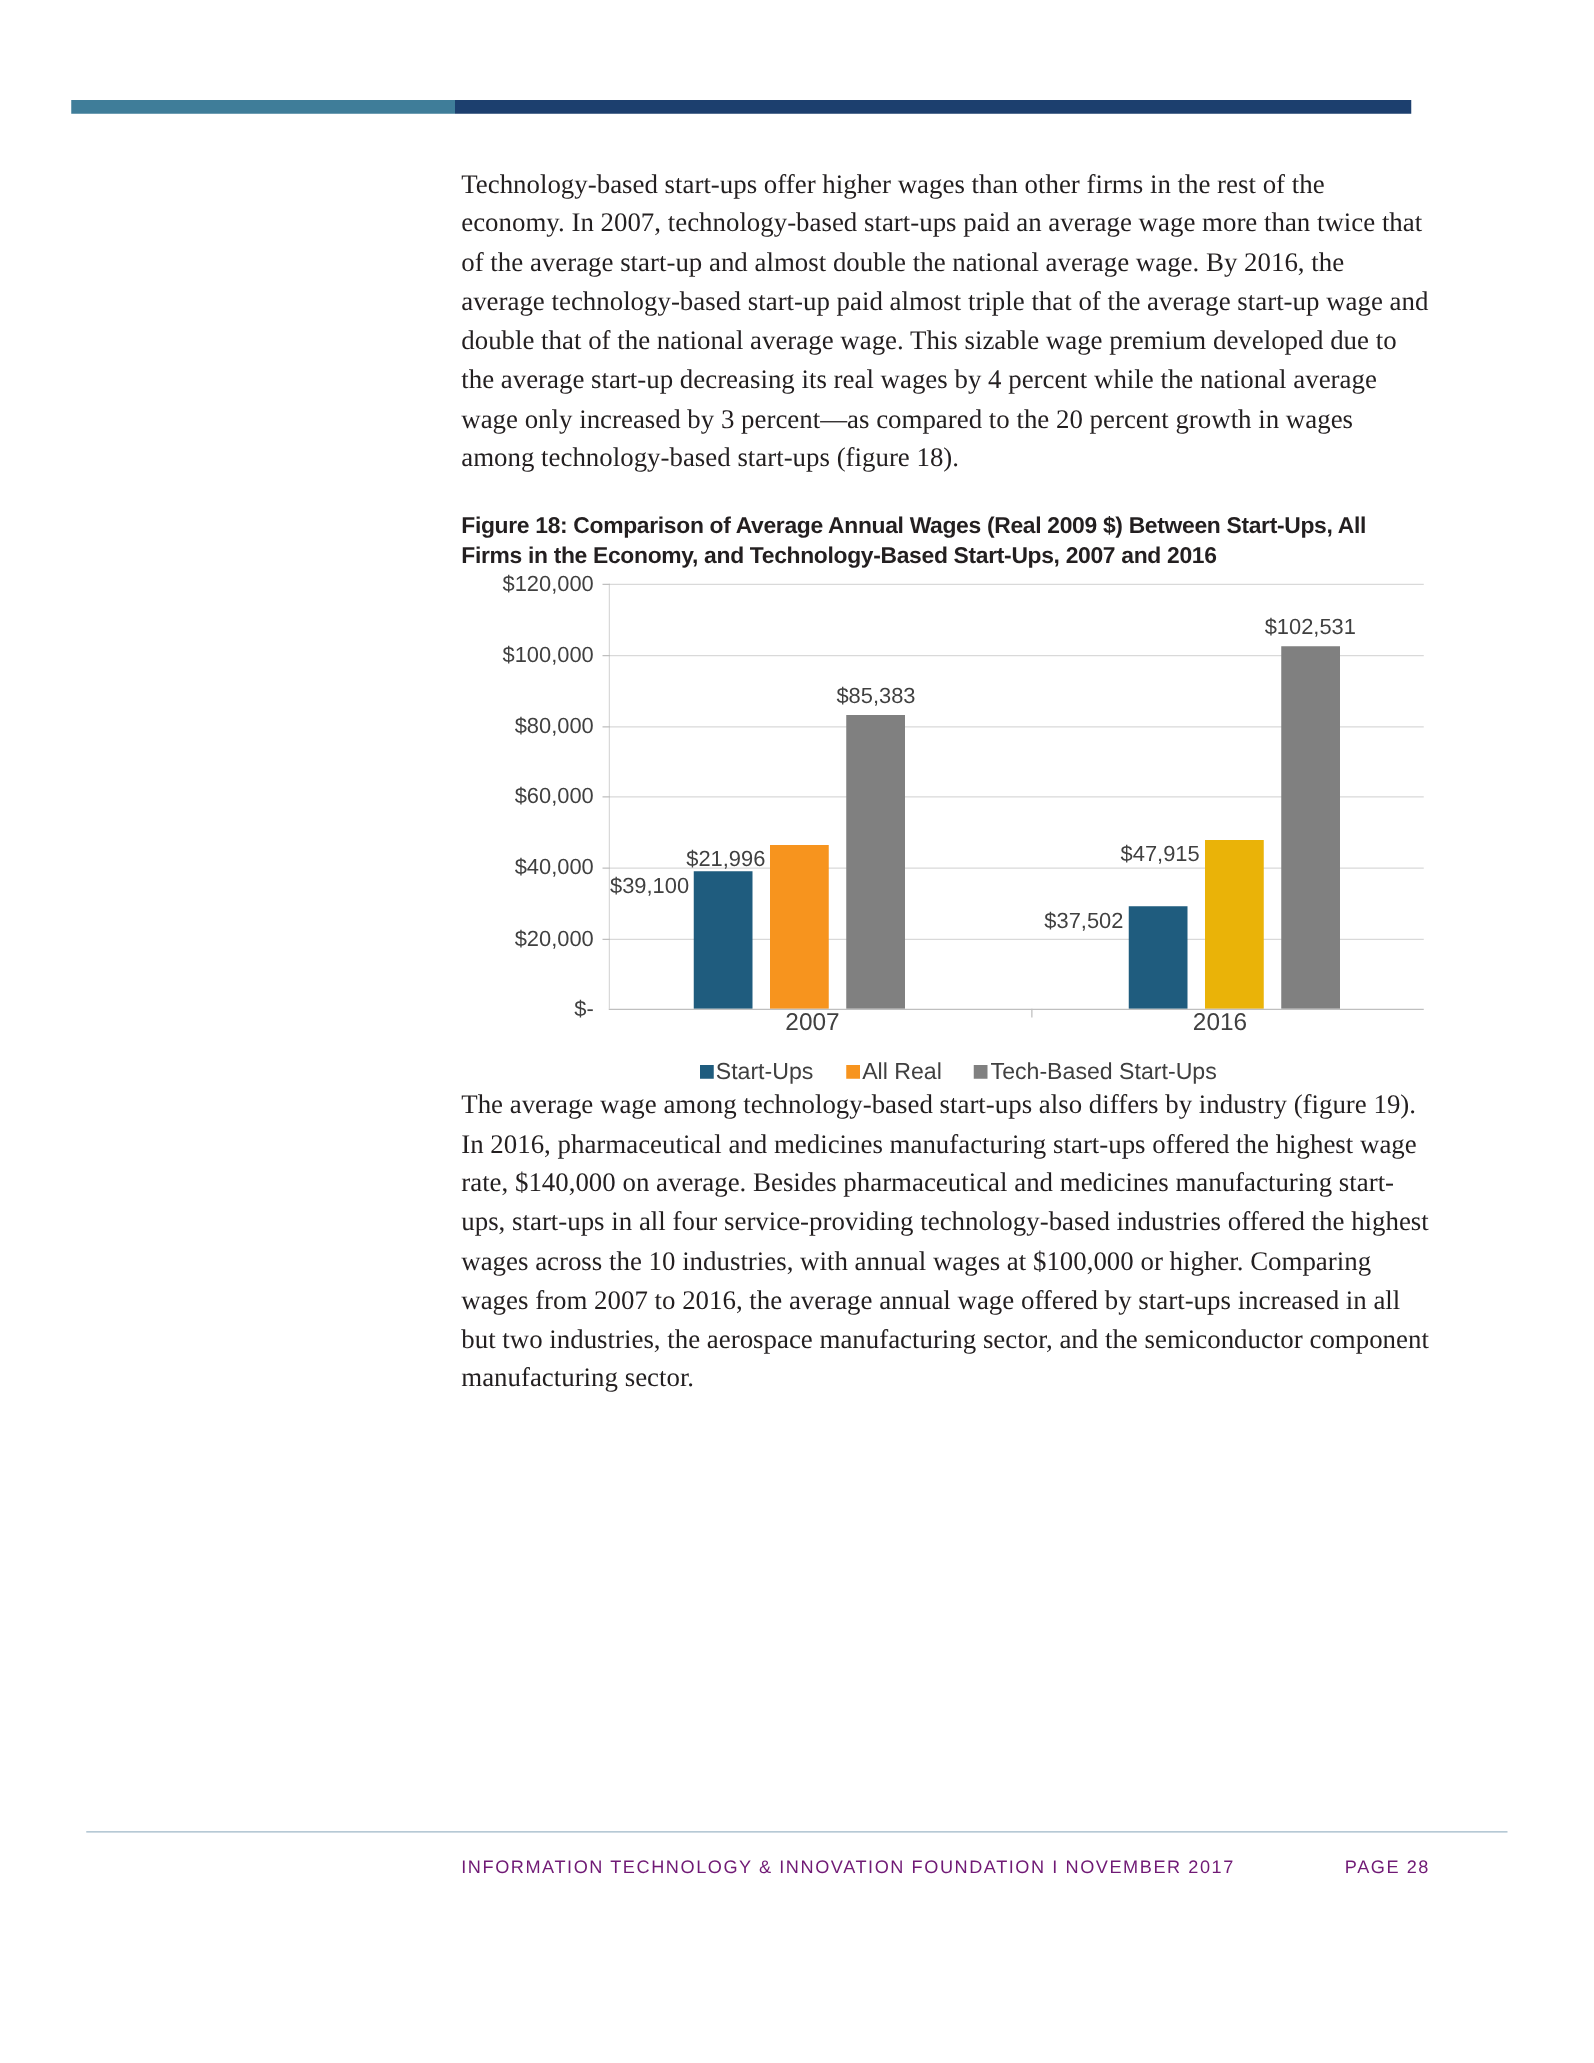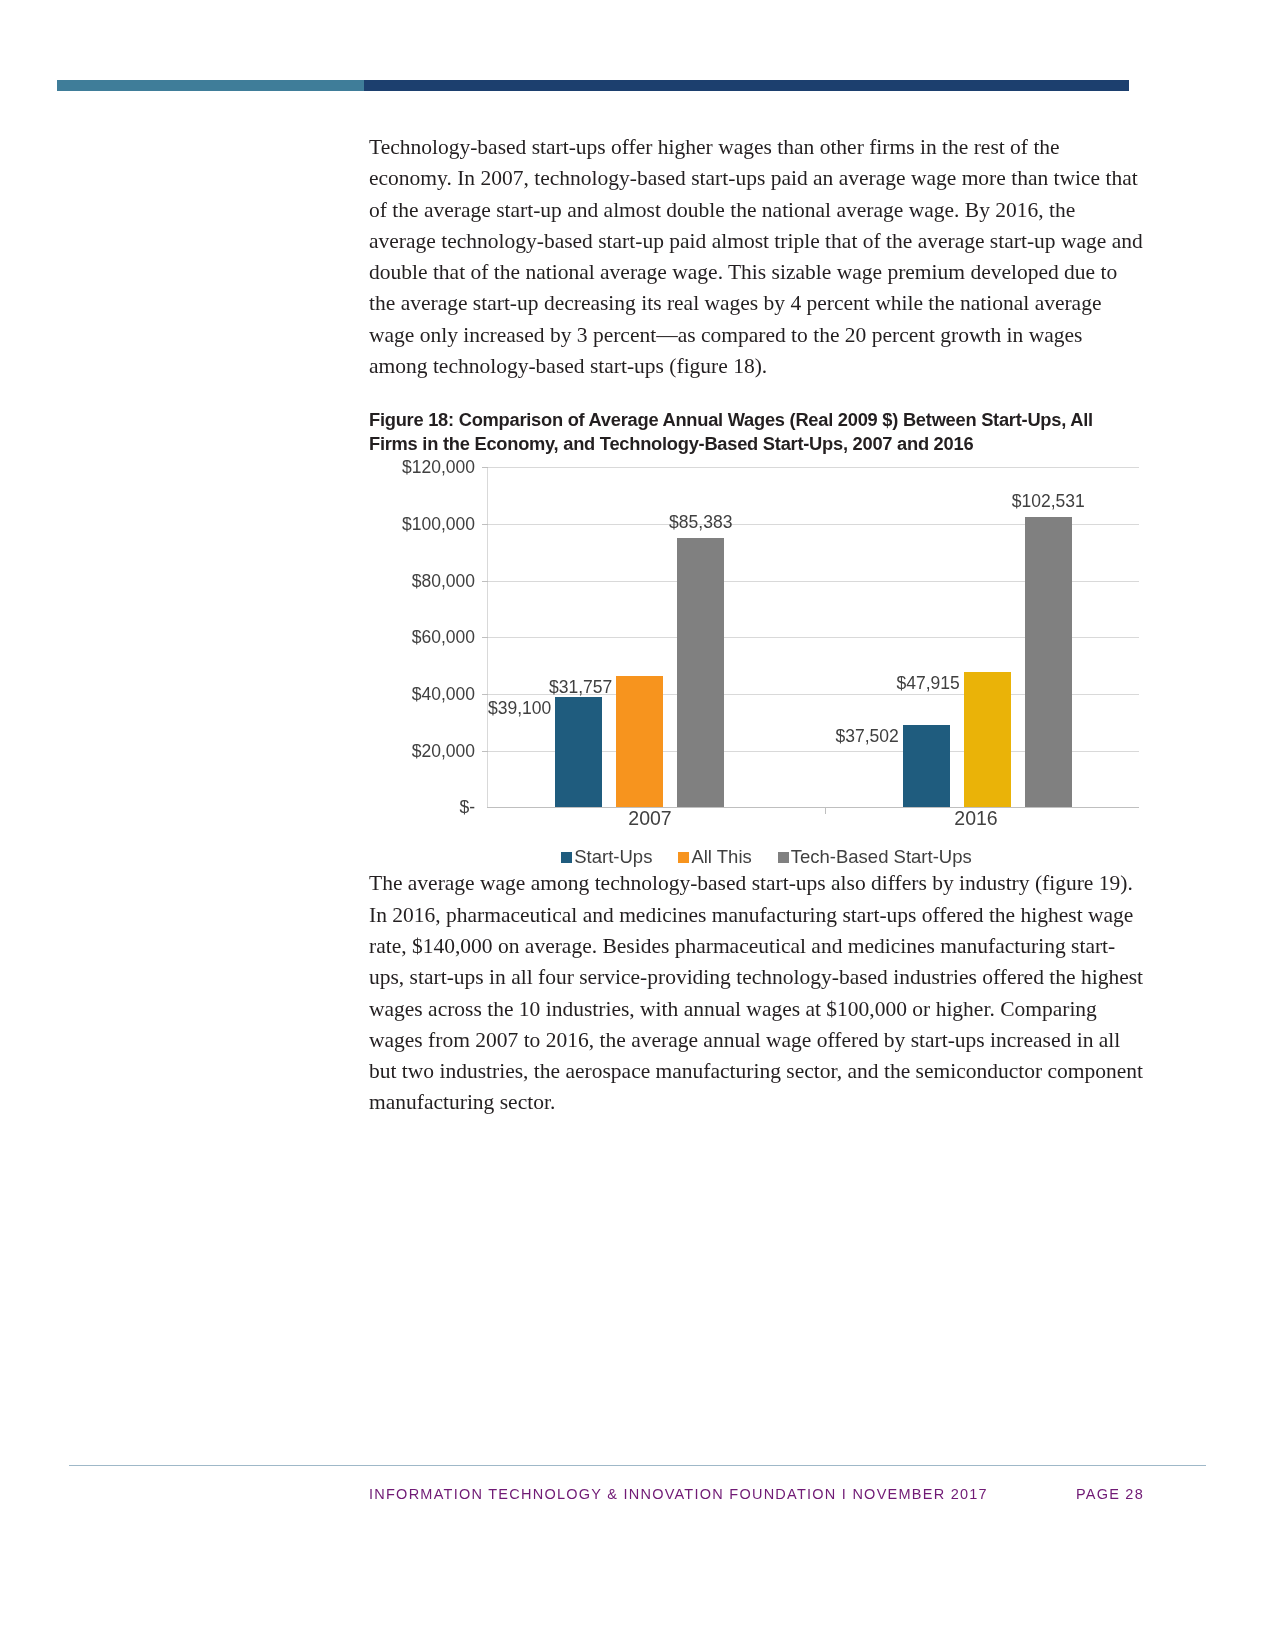--- a/index.html
+++ b/index.html
@@ -304,25 +304,25 @@
         <div class="bars-layer">
 
           <div class="group g1">
             <div class="bar-wrap">
               <div class="bar" id="bar-s0-c0" style="height: 110.783px; background: rgb(31, 92, 126); margin-top: 28px;">
                 <span class="bar-label shift-left">$39,100</span>
               </div>
             </div>
             <div class="bar-wrap">
               <div class="bar" id="bar-s1-c0" style="height: 131.37px; background: rgb(247, 148, 30);">
-                <span class="bar-label shift-left">$31,757</span>
-              </div>
-            </div>
-            <div class="bar-wrap">
-              <div class="bar" id="bar-s2-c0" style="height: 269px; background: rgb(128, 128, 128);">
+                <span class="bar-label shift-left">$21,996</span>
+              </div>
+            </div>
+            <div class="bar-wrap">
+              <div class="bar" id="bar-s2-c0" style="height: 235px; background: rgb(128, 128, 128);">
                 <span class="bar-label">$85,383</span>
               </div>
             </div>
           </div>
 
           <div class="group g2">
             <div class="bar-wrap">
               <div class="bar" id="bar-s0-c1" style="height: 82px; background: rgb(31, 92, 126);">
                 <span class="bar-label shift-left">$37,502</span>
               </div>
@@ -351,21 +351,21 @@
       <div class="x-label">2016</div>
     </div>
 
     <div class="legend">
       <div class="legend-item">
         <span class="legend-swatch" id="sw0" style="background: rgb(31, 92, 126);"></span>
         <span class="legend-label">Start-Ups</span>
       </div>
       <div class="legend-item">
         <span class="legend-swatch" id="sw1" style="background: rgb(247, 148, 30);"></span>
-        <span class="legend-label">All This</span>
+        <span class="legend-label">All Real</span>
       </div>
       <div class="legend-item">
         <span class="legend-swatch" id="sw2" style="background: rgb(128, 128, 128);"></span>
         <span class="legend-label">Tech-Based Start-Ups</span>
       </div>
     </div>
 
   </div>
 
   <p class="body-text para-after">The average wage among technology-based start-ups also differs by industry (figure 19). In 2016, pharmaceutical and medicines manufacturing start-ups offered the highest wage rate, $140,000 on average. Besides pharmaceutical and medicines manufacturing start-ups, start-ups in all four service-providing technology-based industries offered the highest wages across the 10 industries, with annual wages at $100,000 or higher. Comparing wages from 2007 to 2016, the average annual wage offered by start-ups increased in all but two industries, the aerospace manufacturing sector, and the semiconductor component manufacturing sector.</p>

